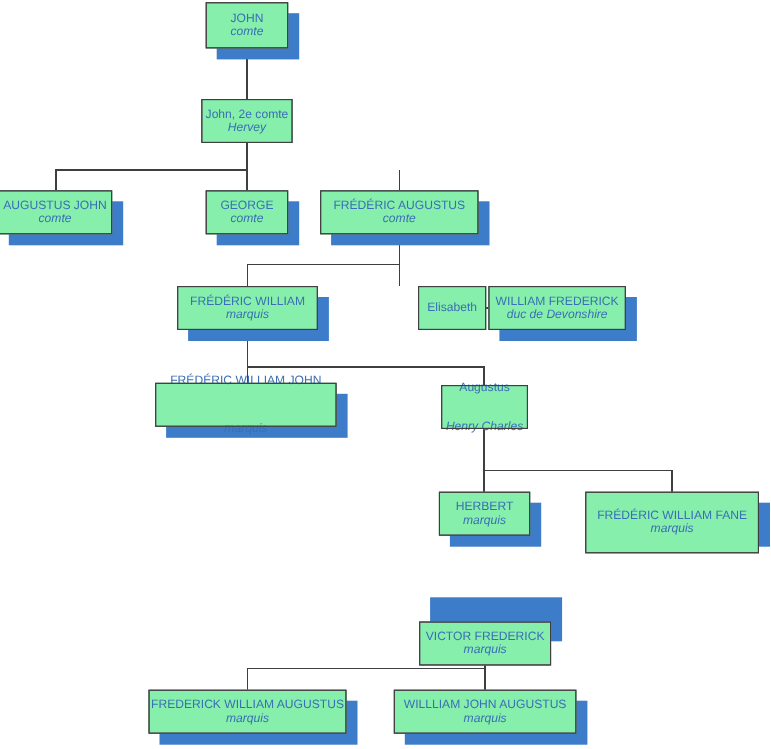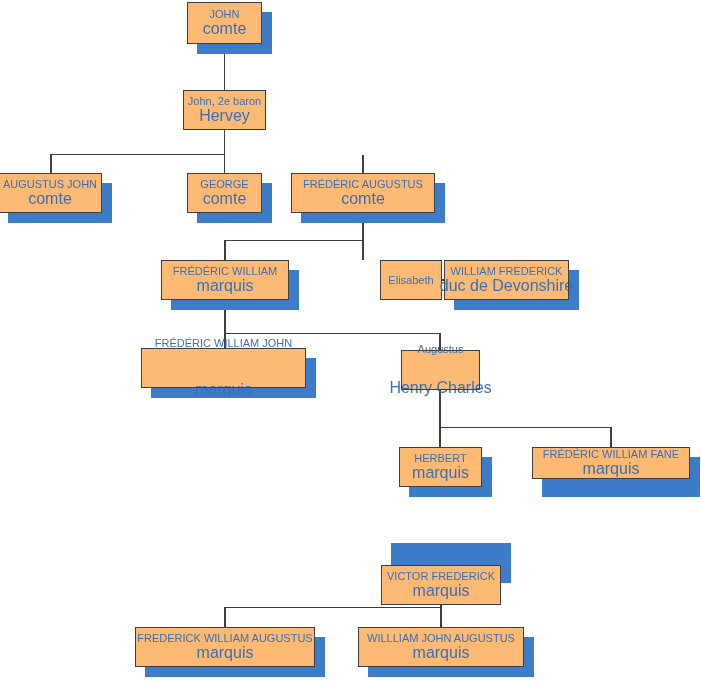--- a/index.html
+++ b/index.html
@@ -21,21 +21,21 @@
   #connectors {
     position: absolute;
     left: 0;
     top: 0;
     width: 701px;
     height: 681px;
   }
   .node {
     position: absolute;
     box-sizing: border-box;
-    background: #fdba74;
+    background: #86efac;
     border: 1px solid #58585a;
     outline: 1px solid #3f3f41;
     outline-offset: -1px;
     color: #3a6fb5;
     display: flex;
     flex-direction: column;
     align-items: center;
     justify-content: center;
     text-align: center;
     line-height: 1.12;
@@ -51,21 +51,21 @@
     white-space: nowrap;
   }
   
   .shadow {
     position: absolute;
     background: #3d7cc9;
     z-index: 1;
   }
   
   .t-caps { font-size: 11px; }
-  .sub { font-size: 16px; }
+  .sub { font-size: 11px; font-style: italic; }
 </style>
 </head>
 <body>
 
 <div id="chart">
 
   <svg id="connectors" viewBox="0 0 701 681" width="701" height="681" xmlns="http://www.w3.org/2000/svg">
     <g id="solid-lines" fill="none" stroke="#3f3f41" stroke-width="1.3" shape-rendering="crispEdges">
         <path d="M 224.5 44 L 224.5 90"></path>
         <path d="M 224.5 130 L 224.5 154.5 L 51 154.5 L 51 173"></path>
@@ -98,21 +98,21 @@
       <div class="shadow" style="left: 391px; top: 543px; width: 120px; height: 40px;"></div>
       <div class="shadow" style="left: 145px; top: 637px; width: 180px; height: 40px;"></div>
       <div class="shadow" style="left: 368px; top: 637px; width: 166px; height: 40px;"></div>
     </div>
   <div id="node-layer">
       <div class="node" style="left: 187px; top: 2px; width: 75px; height: 42px;">
         <span class="l1 t-caps">JOHN</span>
         <span class="l2 sub">comte</span>
       </div>
       <div class="node" style="left: 183px; top: 90px; width: 83px; height: 40px;">
-        <span class="l1 t-caps">John, 2e baron</span>
+        <span class="l1 t-caps">John, 2e comte</span>
         <span class="l2 sub">Hervey</span>
       </div>
       <div class="node" style="left: -2px; top: 173px; width: 104px; height: 40px;">
         <span class="l1 t-caps">AUGUSTUS JOHN</span>
         <span class="l2 sub">comte</span>
       </div>
       <div class="node" style="left: 187px; top: 173px; width: 75px; height: 40px;">
         <span class="l1 t-caps">GEORGE</span>
         <span class="l2 sub">comte</span>
       </div>
@@ -136,21 +136,21 @@
         <span class="l2 sub">marquis</span>
       </div>
       <div class="node" style="left: 401px; top: 350px; width: 79px; height: 40px; gap: 24px;">
         <span class="l1 t-caps">Augustus</span>
         <span class="l2 sub">Henry Charles</span>
       </div>
       <div class="node" style="left: 399px; top: 447px; width: 83px; height: 40px;">
         <span class="l1 t-caps">HERBERT</span>
         <span class="l2 sub">marquis</span>
       </div>
-      <div class="node" style="left: 532px; top: 447px; width: 158px; height: 32px;">
+      <div class="node" style="left: 532px; top: 447px; width: 158px; height: 56px;">
         <span class="l1 t-caps">FRÉDÉRIC WILLIAM FANE</span>
         <span class="l2 sub">marquis</span>
       </div>
       <div class="node" style="left: 381px; top: 533px; width: 120px; height: 40px; margin-top: 32px;">
         <span class="l1 t-caps">VICTOR FREDERICK</span>
         <span class="l2 sub">marquis</span>
       </div>
       <div class="node" style="left: 135px; top: 627px; width: 180px; height: 40px;">
         <span class="l1 t-caps">FREDERICK WILLIAM AUGUSTUS</span>
         <span class="l2 sub">marquis</span>

